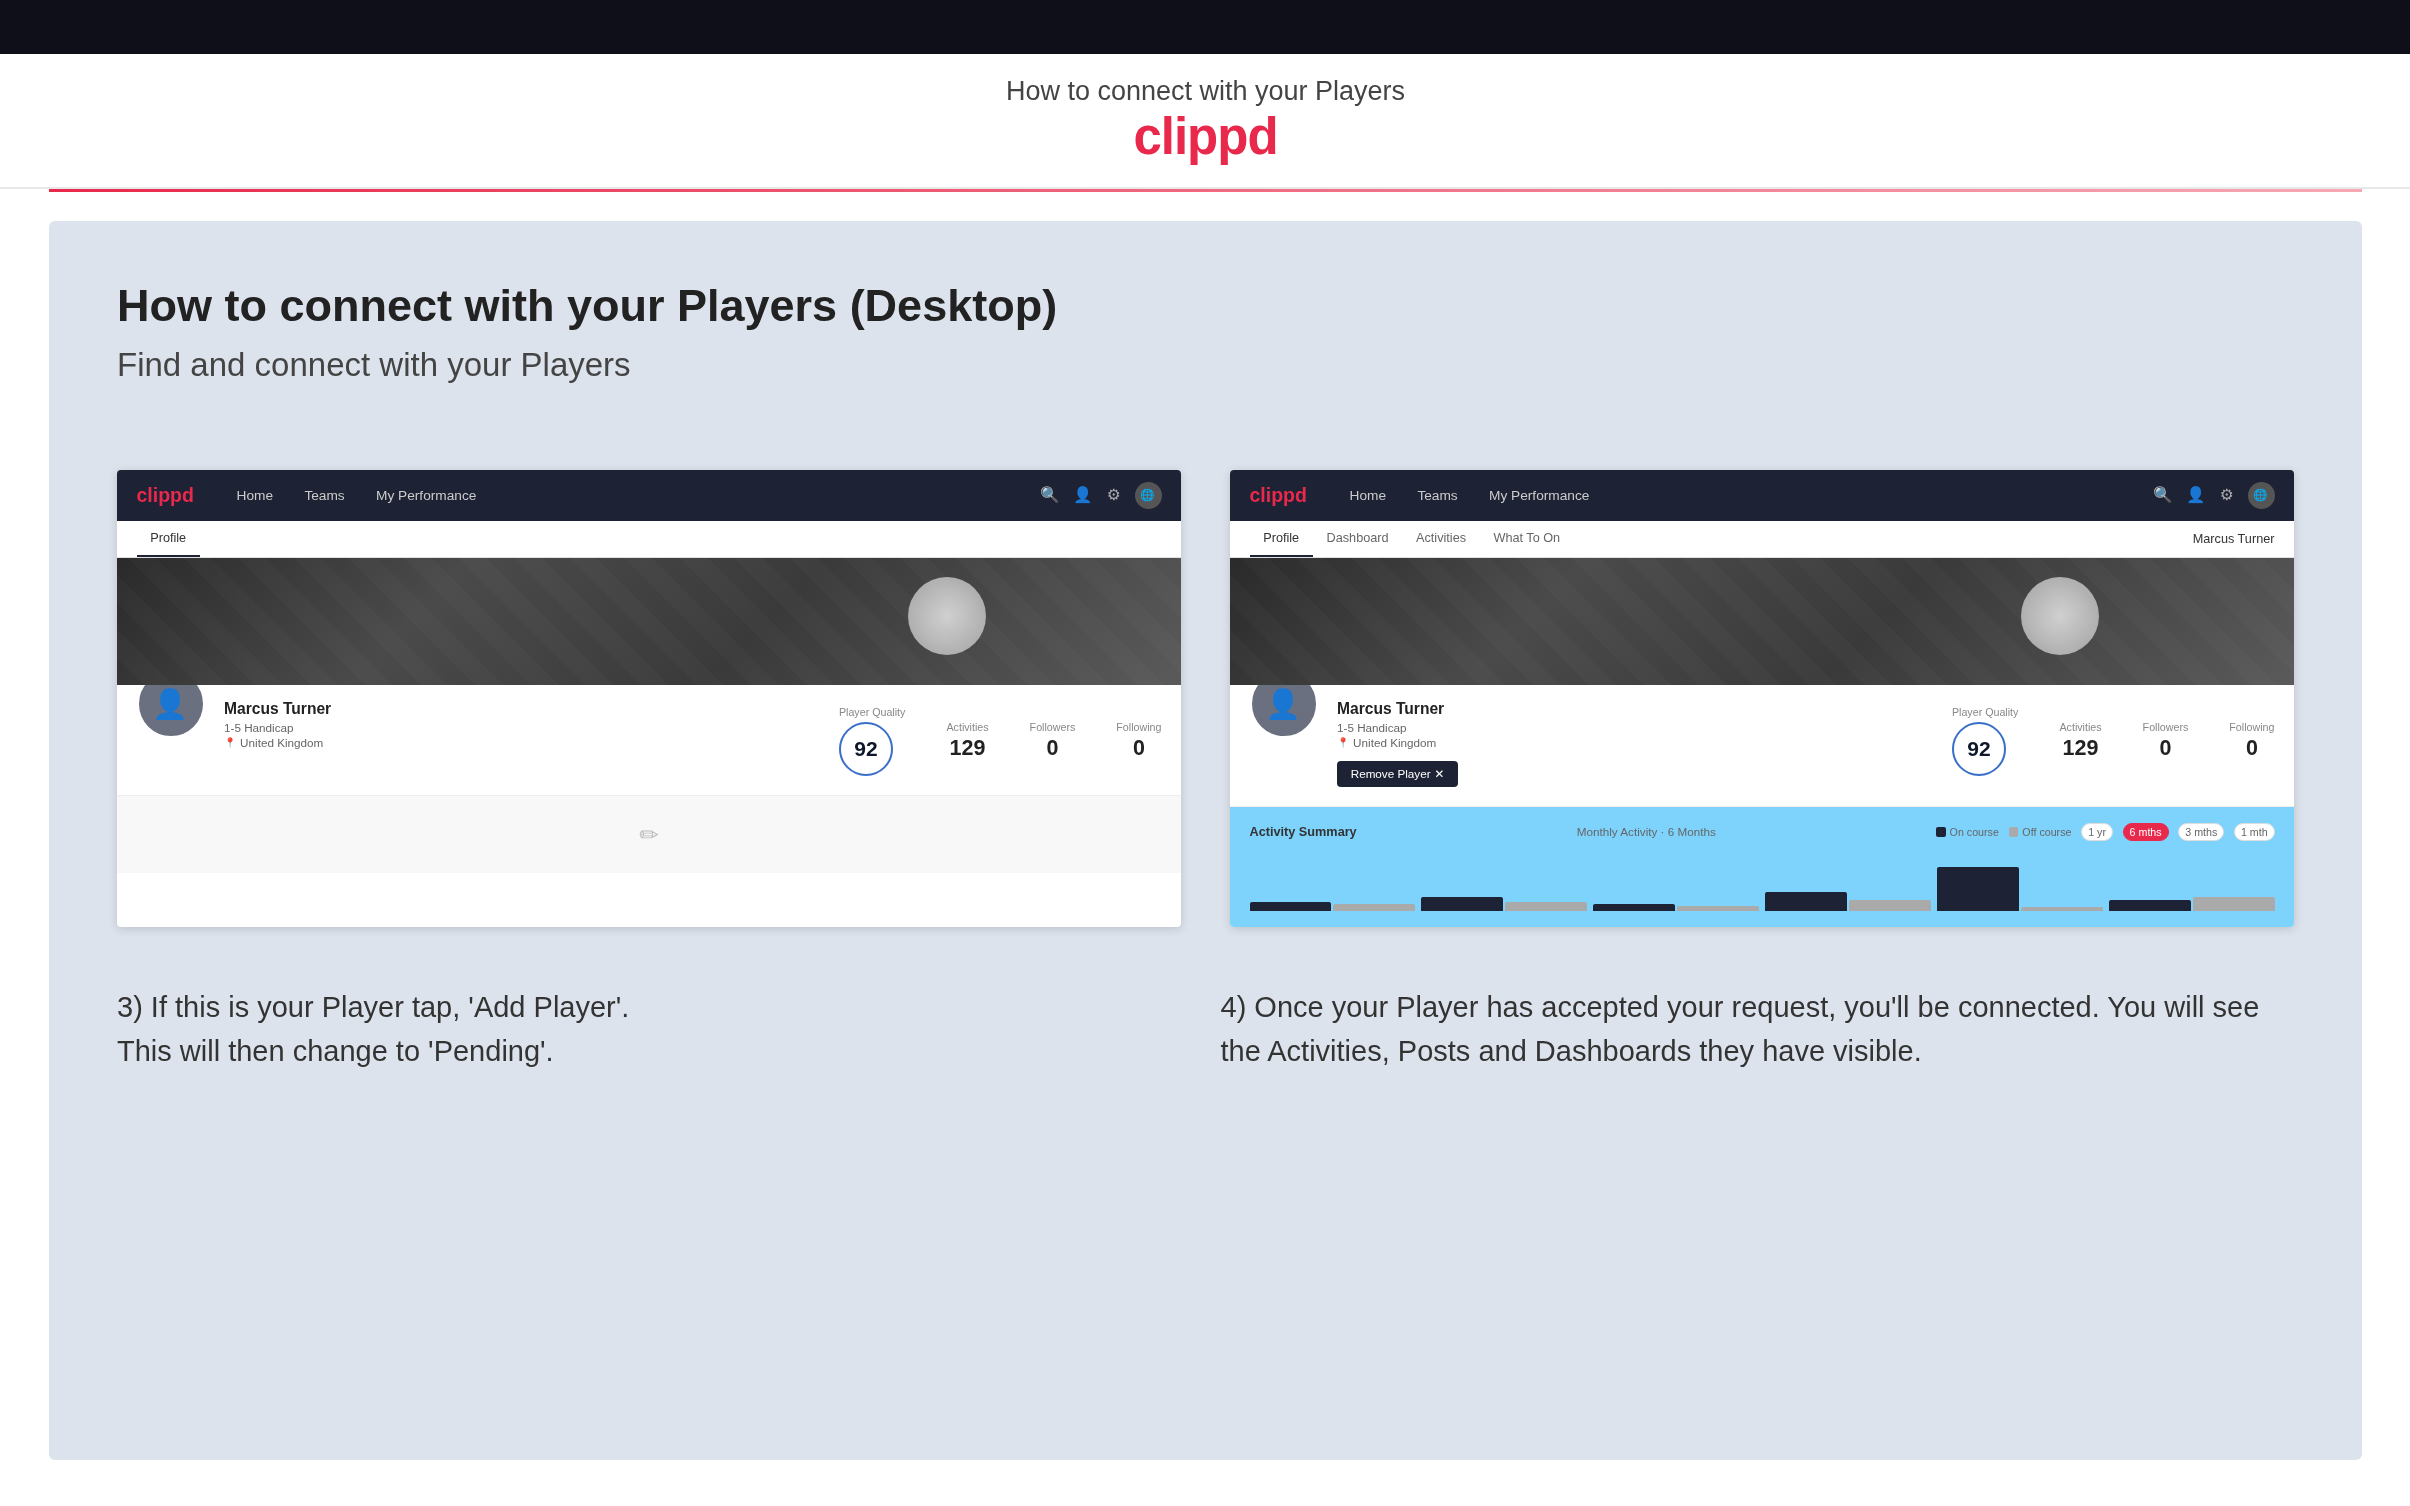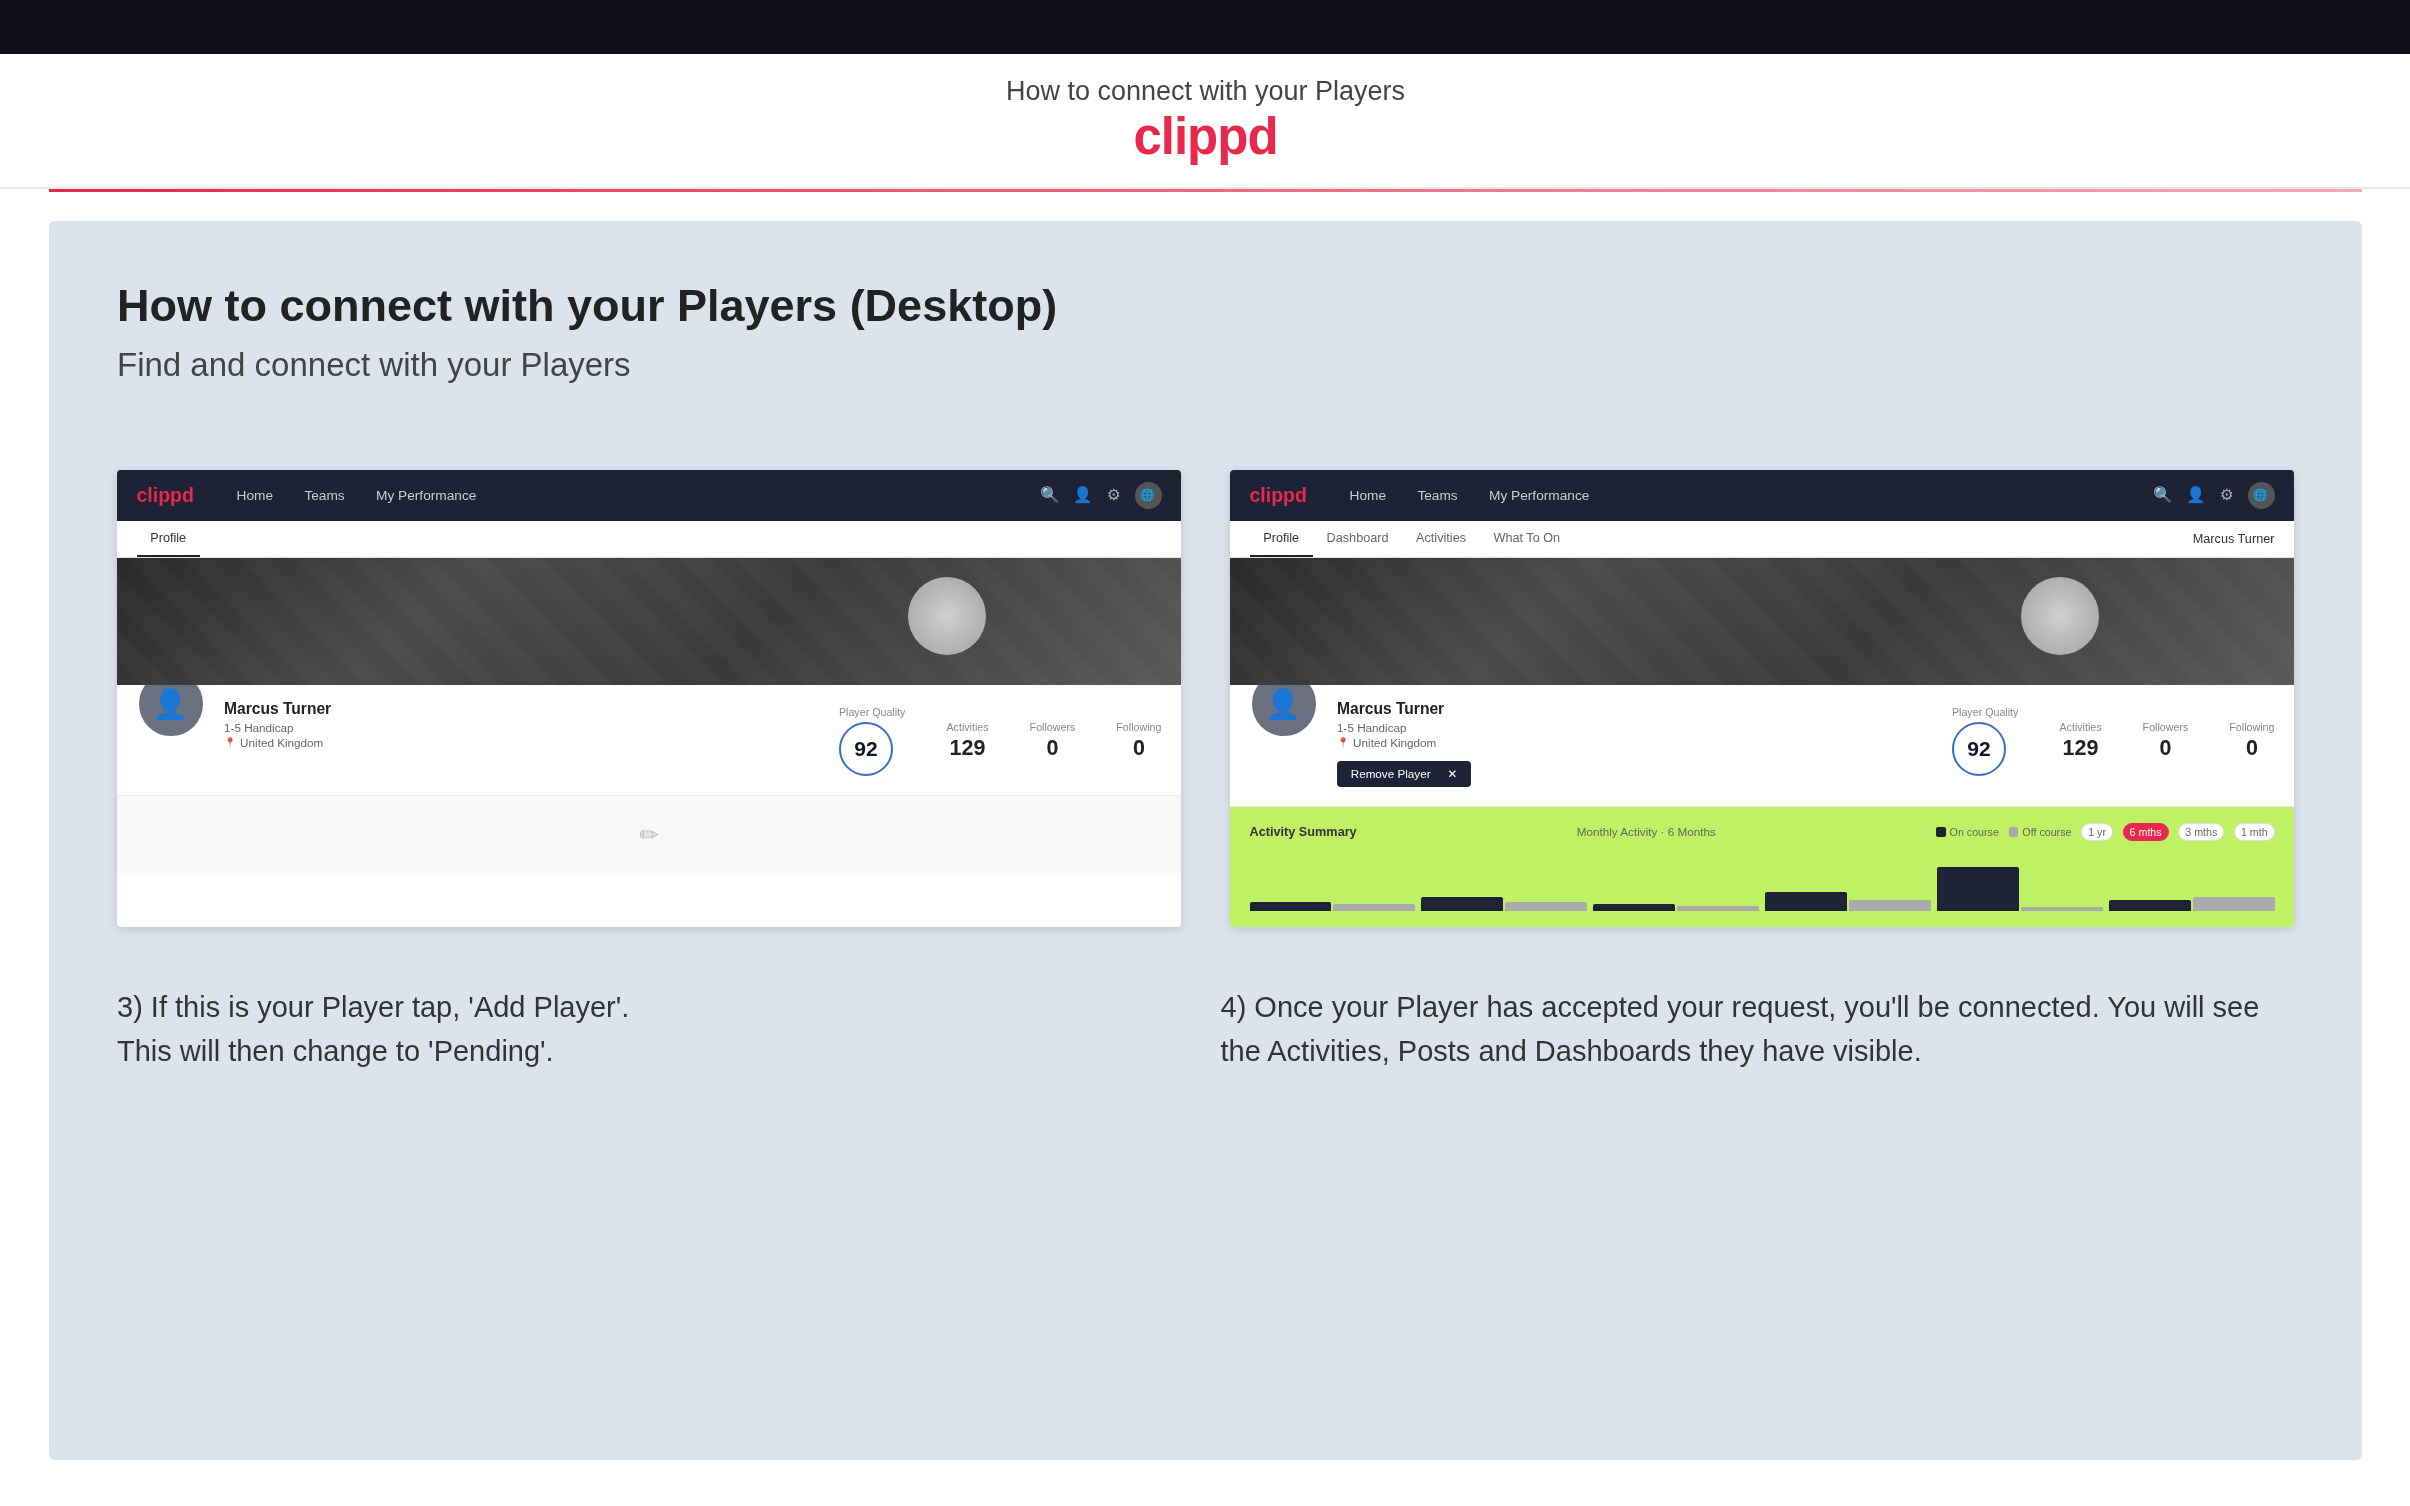--- a/index.html
+++ b/index.html
@@ -293,21 +293,21 @@
     .btn-remove-player {
       padding: 5.9px 13.7px;
       border-radius: 3.9px;
       font-size: 11.7px;
       color: #fff;
       background: #1e2235;
       border: none;
       cursor: pointer;
       display: flex;
       align-items: center;
-      gap: 17px;
+      gap: 4px;
     }
 
     
     .stats-row {
       display: flex;
       align-items: center;
       gap: 41px;
       margin-left: auto;
       padding-top: 11.7px;
     }
@@ -356,21 +356,21 @@
 
     .pencil-icon {
       font-size: 23.4px;
       color: #bbb;
     }
 
     
     .activity-summary {
       padding: 15.6px 19.5px;
       border-top: 1px solid #eee;
-      background: #bef264;
+      background: #7dd3fc;
     }
 
     .activity-header {
       display: flex;
       align-items: center;
       justify-content: space-between;
       margin-bottom: 11.7px;
     }
 
     .activity-title {

